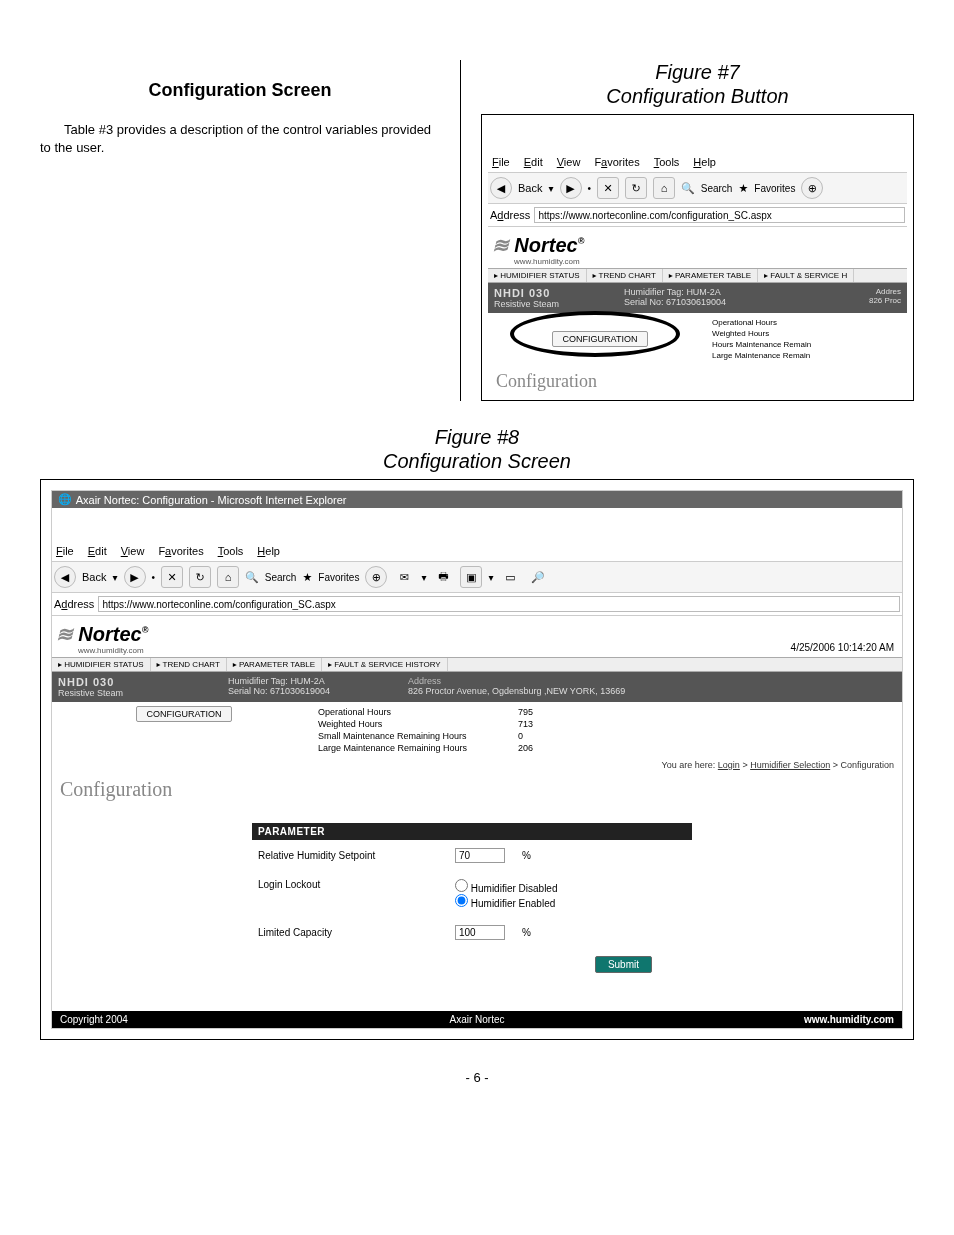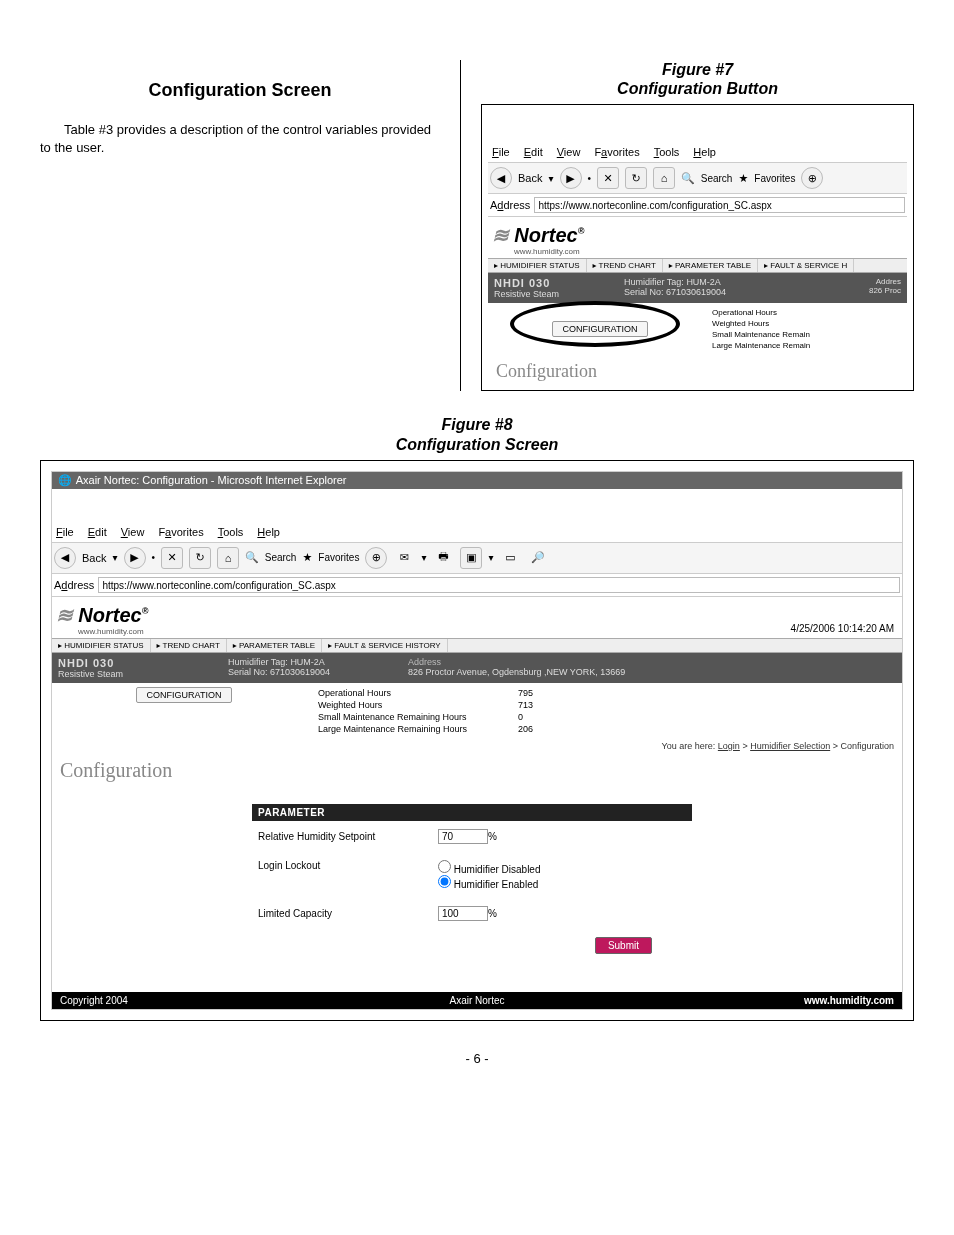--- a/index.html
+++ b/index.html
@@ -35,22 +35,22 @@
   }
   .body-text {
     font-size: 13px;
     line-height: 1.35;
     margin-bottom: 14px;
   }
   .body-text .indent { display:inline-block; width:24px; }
   .fig-caption {
     text-align: center;
     font-style: italic;
-    font-weight: bold;
-    font-size: 16px;
+    font-weight: normal;
+    font-size: 20px;
     line-height: 1.2;
   }
   .fig-box {
     border: 1px solid #000;
     margin-top: 6px;
     background: #fff;
     padding: 6px;
     font-size: 10px;
   }
   
@@ -150,29 +150,29 @@
   .breadcrumb a { text-decoration:underline; color:#333;}
   .param-block {
     margin:20px 0 0 200px; width:440px;
   }
   .param-head {
     background:#222; color:#fff; font-size:10px; font-weight:bold;
     padding:3px 6px; letter-spacing:0.5px;
   }
   .param-row {
     display:flex; align-items:center; padding:8px 6px; font-size:10px;
-    gap:0;
+    gap:17px;
   }
   .param-row .plabel { flex:0 0 180px;}
   .pinput {
     width:50px; border:1px solid #999; padding:1px 3px; font-size:10px;
     background:#fff;
   }
   .submit-btn {
-    background:#be185d; color:#fff; border:1px solid #666; padding:2px 12px;
+    background:#0f766e; color:#fff; border:1px solid #666; padding:2px 12px;
     font-size:10px; border-radius:2px;
   }
   .footer-bar {
     background:#000; color:#fff; display:flex; font-size:10px;
     padding:3px 8px; margin-top:30px;
   }
   .footer-bar .fl { flex:1;}
   .footer-bar .fm { flex:1; text-align:center;}
   .footer-bar .fr { flex:1; text-align:right; font-weight:bold;}
   .page-num { text-align:center; font-size:13px; margin-top:30px;}
@@ -257,21 +257,21 @@
         </div>
 
         <div class="stats-row">
           <div class="config-btn-wrap">
             <div class="oval-highlight"></div>
             <button class="config-btn">CONFIGURATION</button>
           </div>
           <div class="stats-col">
             <div>Operational Hours</div>
             <div>Weighted Hours</div>
-            <div>Small Maintenance Remain</div>
+            <div>Hours Maintenance Remain</div>
             <div>Large Maintenance Remain</div>
           </div>
         </div>
         <div class="config-heading">Configuration</div>
       </div>
     </div>
   </div>
 
   <div style="margin-top:24px;">
     <div class="fig-caption">

